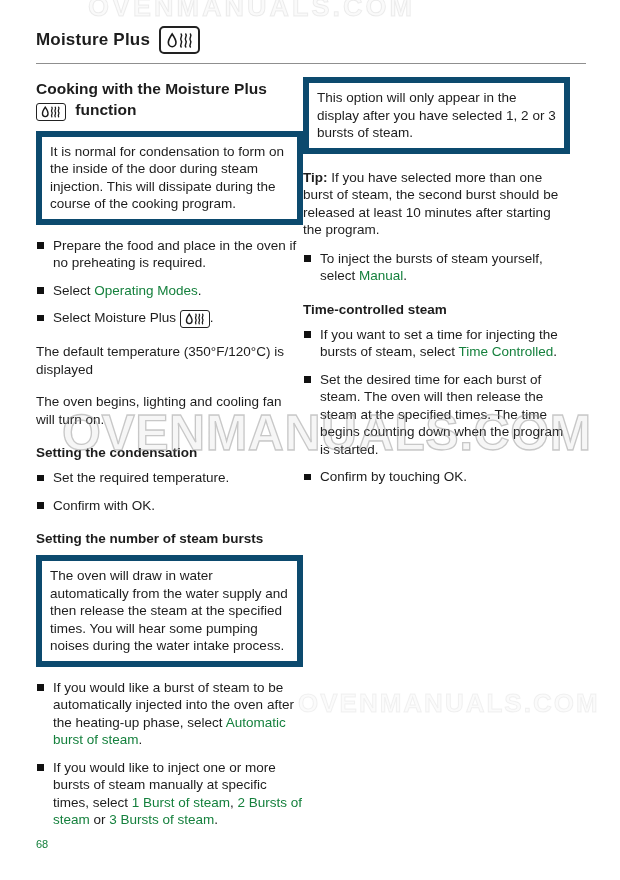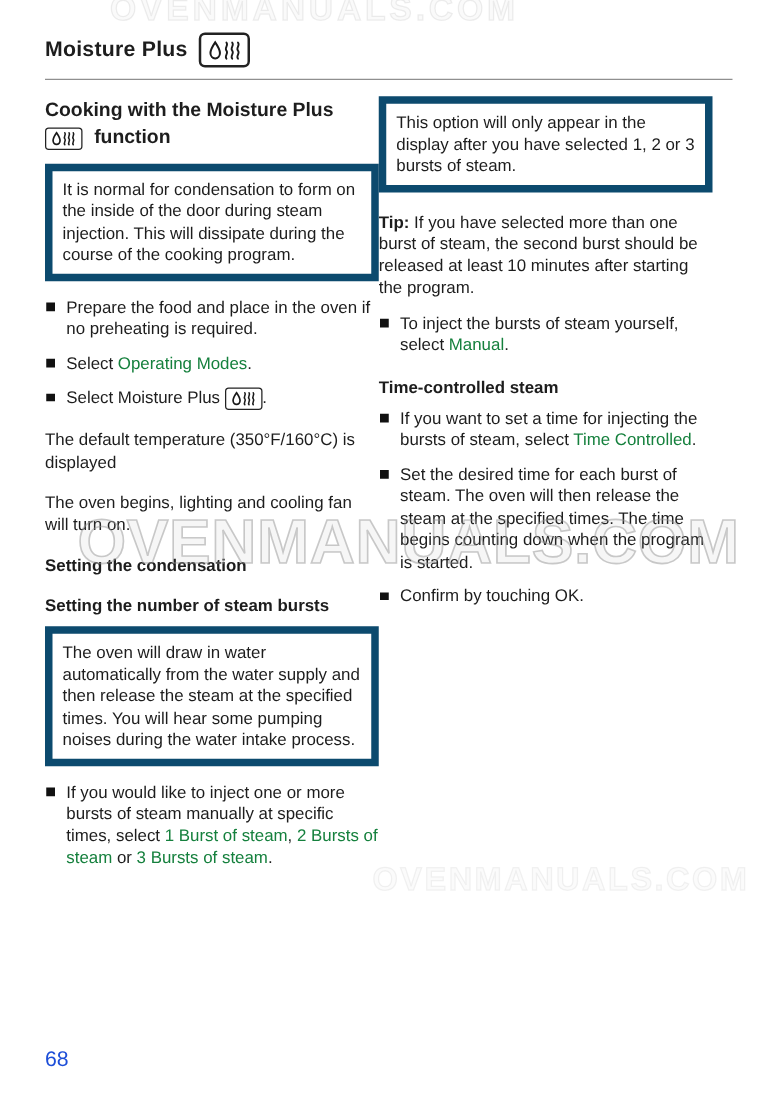--- a/index.html
+++ b/index.html
@@ -41,21 +41,21 @@
   
   .watermark{position:absolute;white-space:nowrap;font-weight:bold;
     pointer-events:none;z-index:6;user-select:none;}
   .wm-mid{top:404px;left:62px;font-size:50px;letter-spacing:0.5px;
     color:rgba(130,130,130,0.07);-webkit-text-stroke:1.3px rgba(150,150,150,0.50);}
   .wm-top{top:-8px;left:88px;font-size:27px;letter-spacing:3px;
     color:rgba(130,130,130,0.04);-webkit-text-stroke:1px rgba(150,150,150,0.16);}
   .wm-bottom{top:688px;left:298px;font-size:26px;letter-spacing:2px;
     color:rgba(130,130,130,0.03);-webkit-text-stroke:1px rgba(150,150,150,0.12);}
   
-  .pagenum{position:absolute;left:36px;top:838px;font-size:17px;color:#1d4ed8;}
+  .pagenum{position:absolute;left:36px;top:838px;font-size:11px;color:#15803d;}
 </style>
 </head>
 <body>
 
 <div class="page">
 
   <div class="watermark wm-top">OVENMANUALS.COM</div>
   <div class="watermark wm-mid">OVENMANUALS.COM</div>
   <div class="watermark wm-bottom">OVENMANUALS.COM</div>
 
@@ -104,31 +104,42 @@
             <svg width="22" height="12" viewBox="0 0 26 14">
               <path d="M6.2 1.3 C6.2 1.3 2.9 6.1 2.9 8.7 C2.9 10.8 4.4 12.4 6.2 12.4 C8 12.4 9.5 10.8 9.5 8.7 C9.5 6.1 6.2 1.3 6.2 1.3 Z" fill="none" stroke="#1a1a1a" stroke-width="1.6"></path>
               <path d="M14 1.4 c1.7 1.85 -1.7 3.75 0 5.6 c1.7 1.85 -1.7 3.75 0 5.6" fill="none" stroke="#1a1a1a" stroke-width="1.5" stroke-linecap="round"></path>
               <path d="M18 1.4 c1.7 1.85 -1.7 3.75 0 5.6 c1.7 1.85 -1.7 3.75 0 5.6" fill="none" stroke="#1a1a1a" stroke-width="1.5" stroke-linecap="round"></path>
               <path d="M22 1.4 c1.7 1.85 -1.7 3.75 0 5.6 c1.7 1.85 -1.7 3.75 0 5.6" fill="none" stroke="#1a1a1a" stroke-width="1.5" stroke-linecap="round"></path>
             </svg>
           </span><span>.</span>
         </li>
       </ul>
 
-      <p>The default temperature (350°F/160°C) is displayed</p>
+      <p>The default temperature (350°F/120°C) is displayed</p>
       <p>The oven begins, lighting and cooling fan will turn on.</p>
 
       <h3>Setting the condensation</h3>
+      <ul class="bullets">
+        <li>
+          <span>Set the required temperature.</span>
+        </li>
+        <li>
+          <span>Confirm with OK.</span>
+        </li>
+      </ul>
 
       <h3>Setting the number of steam bursts</h3>
       <div class="note">
         <p>The oven will draw in water automatically from the water supply and then release the steam at the specified times. You will hear some pumping noises during the water intake process.</p>
       </div>
 
       <ul class="bullets">
+        <li>
+          <span>If you would like a burst of steam to be automatically injected into the oven after the heating-up phase, select </span><span class="gray">Automatic burst of steam</span><span>.</span>
+        </li>
         <li>
           <span>If you would like to inject one or more bursts of steam manually at specific times, select </span><span class="gray">1 Burst of steam</span><span>, </span><span class="gray">2 Bursts of steam</span><span> or </span><span class="gray">3 Bursts of steam</span><span>.</span>
         </li>
       </ul>
     </div>
 
     <div class="col">
       <div class="note">
         <p>This option will only appear in the display after you have selected 1, 2 or 3 bursts of steam.</p>
       </div>

